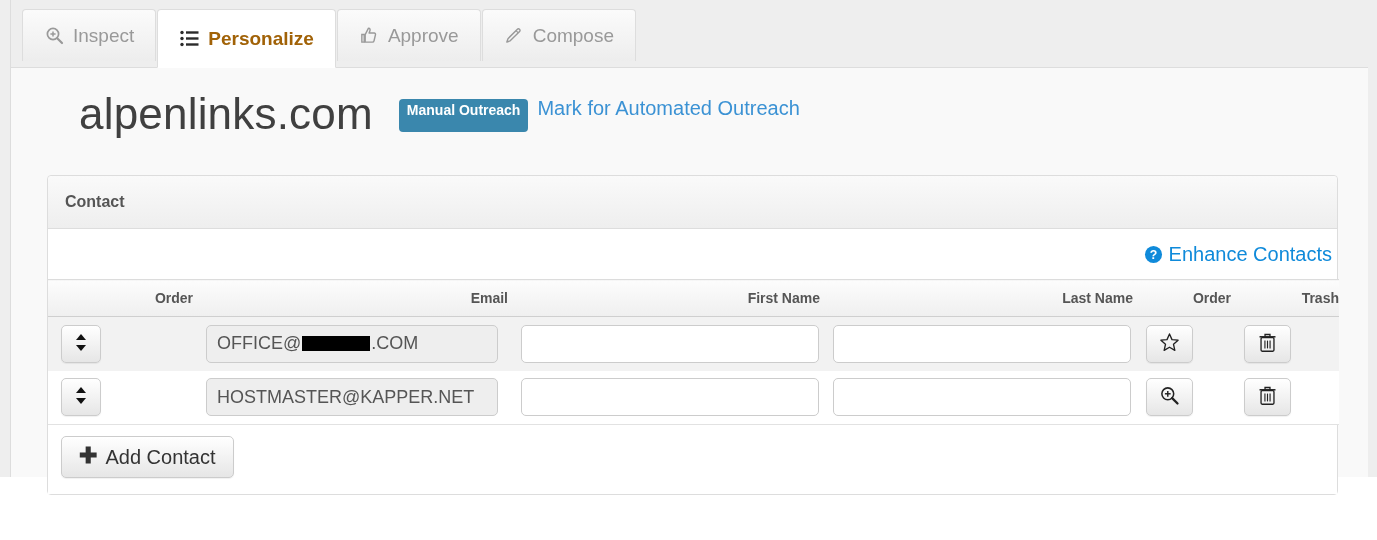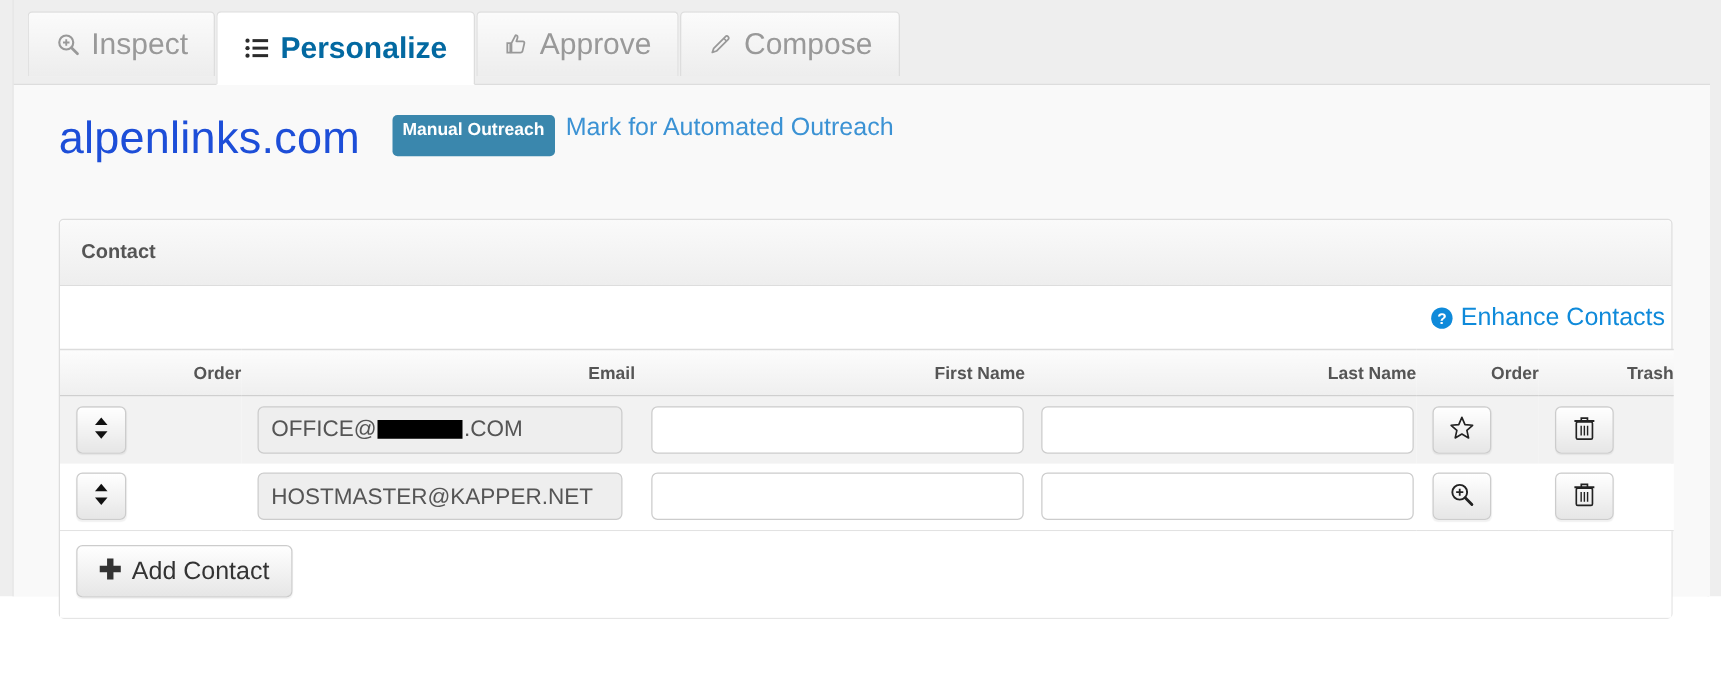--- a/index.html
+++ b/index.html
@@ -54,35 +54,35 @@
     display: flex;
     align-items: stretch;
     height: 59px;
   }
   .tab {
     display: flex;
     align-items: center;
     gap: 9px;
     padding: 0 21px;
     height: 52px;
-    font-size: 24px;
+    font-size: 19px;
     color: #999999;
     background: linear-gradient(to bottom, #fbfbfb 0%, #ededed 100%);
     border: 1px solid #dddddd;
     border-bottom: none;
     border-radius: 4px 4px 0 0;
     margin-right: 1px;
     box-sizing: border-box;
     cursor: pointer;
     position: relative;
     user-select: none;
   }
   .tab.active {
     background: #ffffff;
-    color: #0369a1;
+    color: #a16207;
     font-weight: bold;
     height: 59px;
     border-bottom: 1px solid #ffffff;
     z-index: 3;
   }
   .tab .ticon {
     display: inline-flex;
     align-items: center;
     justify-content: center;
     width: 20px;
@@ -104,25 +104,26 @@
 
   .domain-row {
     position: absolute;
     left: 36px;
     top: 24px;
     display: flex;
     align-items: baseline;
     gap: 0;
   }
   .domain-title {
-    font-size: 36px;
-    color: #1d4ed8;
+    font-size: 44px;
+    color: #404040;
     font-weight: normal;
     line-height: 1;
     letter-spacing: 0.2px;
+    margin-left: 32px;
   }
   .badge {
     display: inline-block;
     background: #3a87ad;
     color: #ffffff;
     font-size: 14px;
     font-weight: bold;
     padding: 4px 8px 15px 8px;
     border-radius: 4px;
     line-height: 1;

